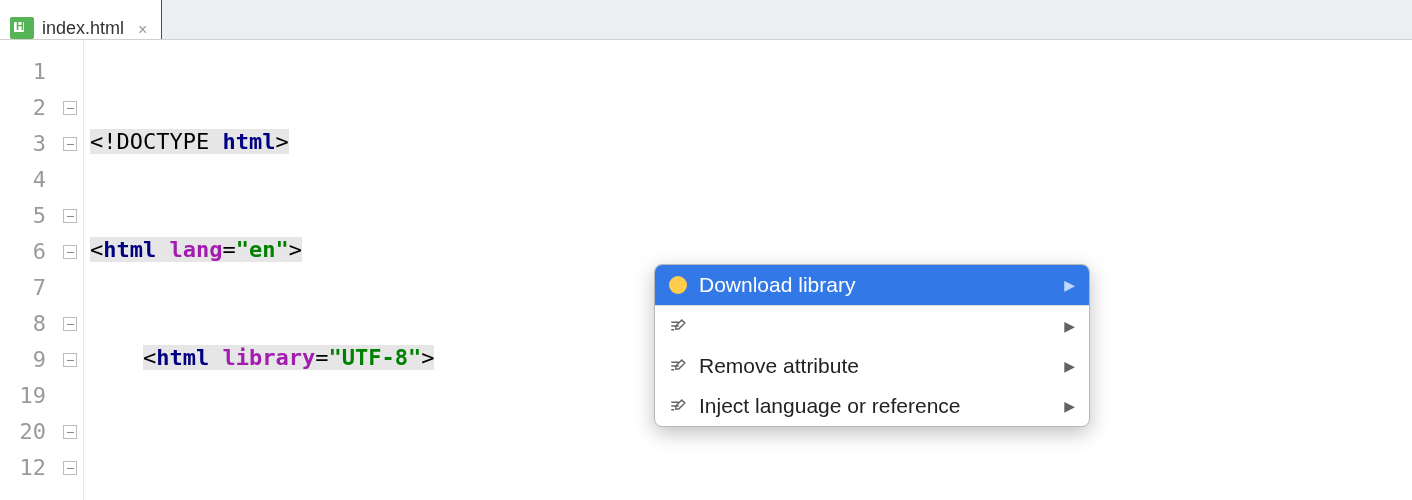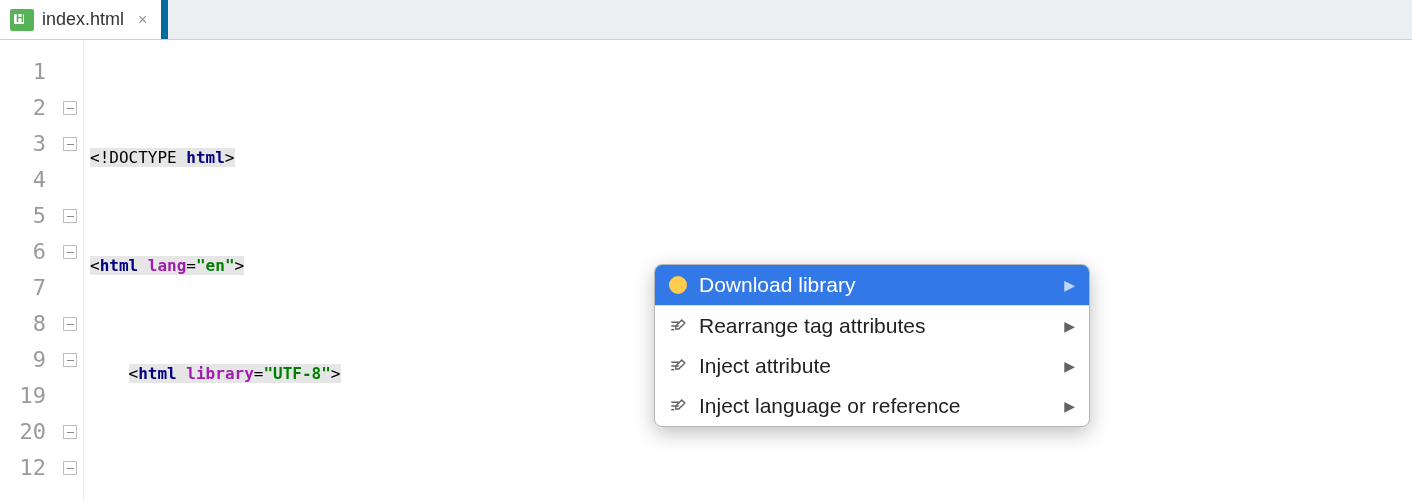--- a/index.html
+++ b/index.html
@@ -7,23 +7,23 @@
   
   .tab-bar {
     height: 40px;
     background: #eceff1;
     border-bottom: 1px solid #d0d0d0;
     display: flex;
     align-items: stretch;
   }
   .tab {
     background: #ffffff;
-    border-right: 7px solid #0369a1;
-    display: flex;
-    align-items: center;
+    border-right: 1px solid #0369a1;
+    display: flex;
+    align-items: flex-end;
     padding: 0 14px 0 10px;
     gap: 8px;
     font-size: 18px;
     color: #333;
   }
   .tab-icon {
     width: 24px; height: 22px;
     background: #56b356;
     position: relative;
     border-radius: 2px;
@@ -83,23 +83,23 @@
   .fold-mark::before {
     content: "";
     position: absolute;
     left: 3px; top: 6px;
     width: 7px; height: 1px;
     background: #8a8a8a;
   }
   
   .code {
     flex: 1;
-    padding-top: 28px;
+    padding-top: 12px;
     font-family: "Menlo", "Consolas", monospace;
-    font-size: 16px;
+    font-size: 22px;
     line-height: 36px;
     white-space: pre;
     position: relative;
   }
   .code .line { height: 36px; padding-left: 6px; }
   
   .p  { color: #000000; }            
   .tg { color: #000080; font-weight: bold; }  
   .at { color: #a21caf; font-weight: bold; }  
   .st { color: #008000; font-weight: bold; }  
@@ -234,30 +234,29 @@
       <span>Download library</span>
       <span class="arrow">▶</span>
     </div>
     <div class="menu-sep"></div>
     <div class="menu-item">
       <span class="pencil-icon">
         <svg viewBox="0 0 24 24" fill="none" stroke="#666" stroke-width="2">
             <path d="M3 17h4M3 12h10M3 7h10M17 4l4 4-8 8H9v-4z"></path>
           </svg>
       </span>
-      <span>Rearrange tag attributes</span>
       <span class="arrow">▶</span>
     </div>
     <div class="menu-item">
       <span class="pencil-icon">
         <svg viewBox="0 0 24 24" fill="none" stroke="#666" stroke-width="2">
             <path d="M3 17h4M3 12h10M3 7h10M17 4l4 4-8 8H9v-4z"></path>
           </svg>
       </span>
-      <span>Inject attribute</span>
+      <span>Remove attribute</span>
       <span class="arrow">▶</span>
     </div>
     <div class="menu-item">
       <span class="pencil-icon">
         <svg viewBox="0 0 24 24" fill="none" stroke="#666" stroke-width="2">
             <path d="M3 17h4M3 12h10M3 7h10M17 4l4 4-8 8H9v-4z"></path>
           </svg>
       </span>
       <span>Inject language or reference</span>
       <span class="arrow">▶</span>

